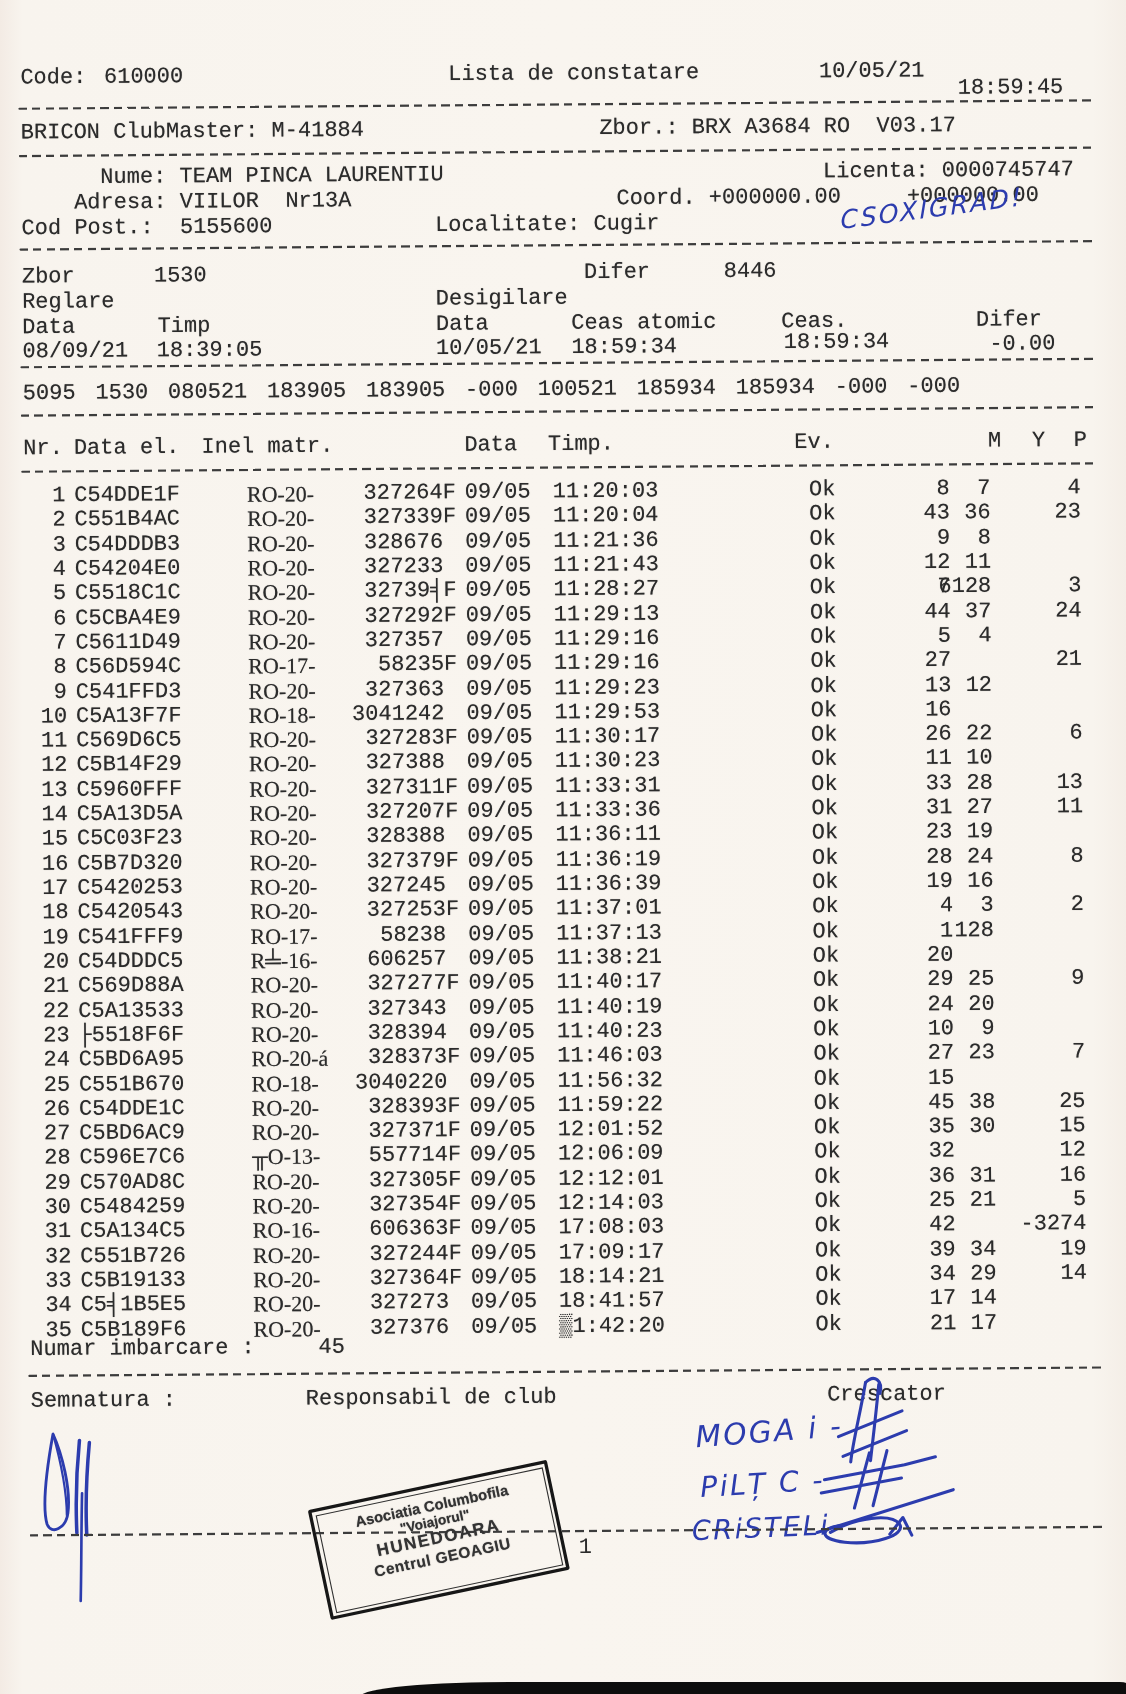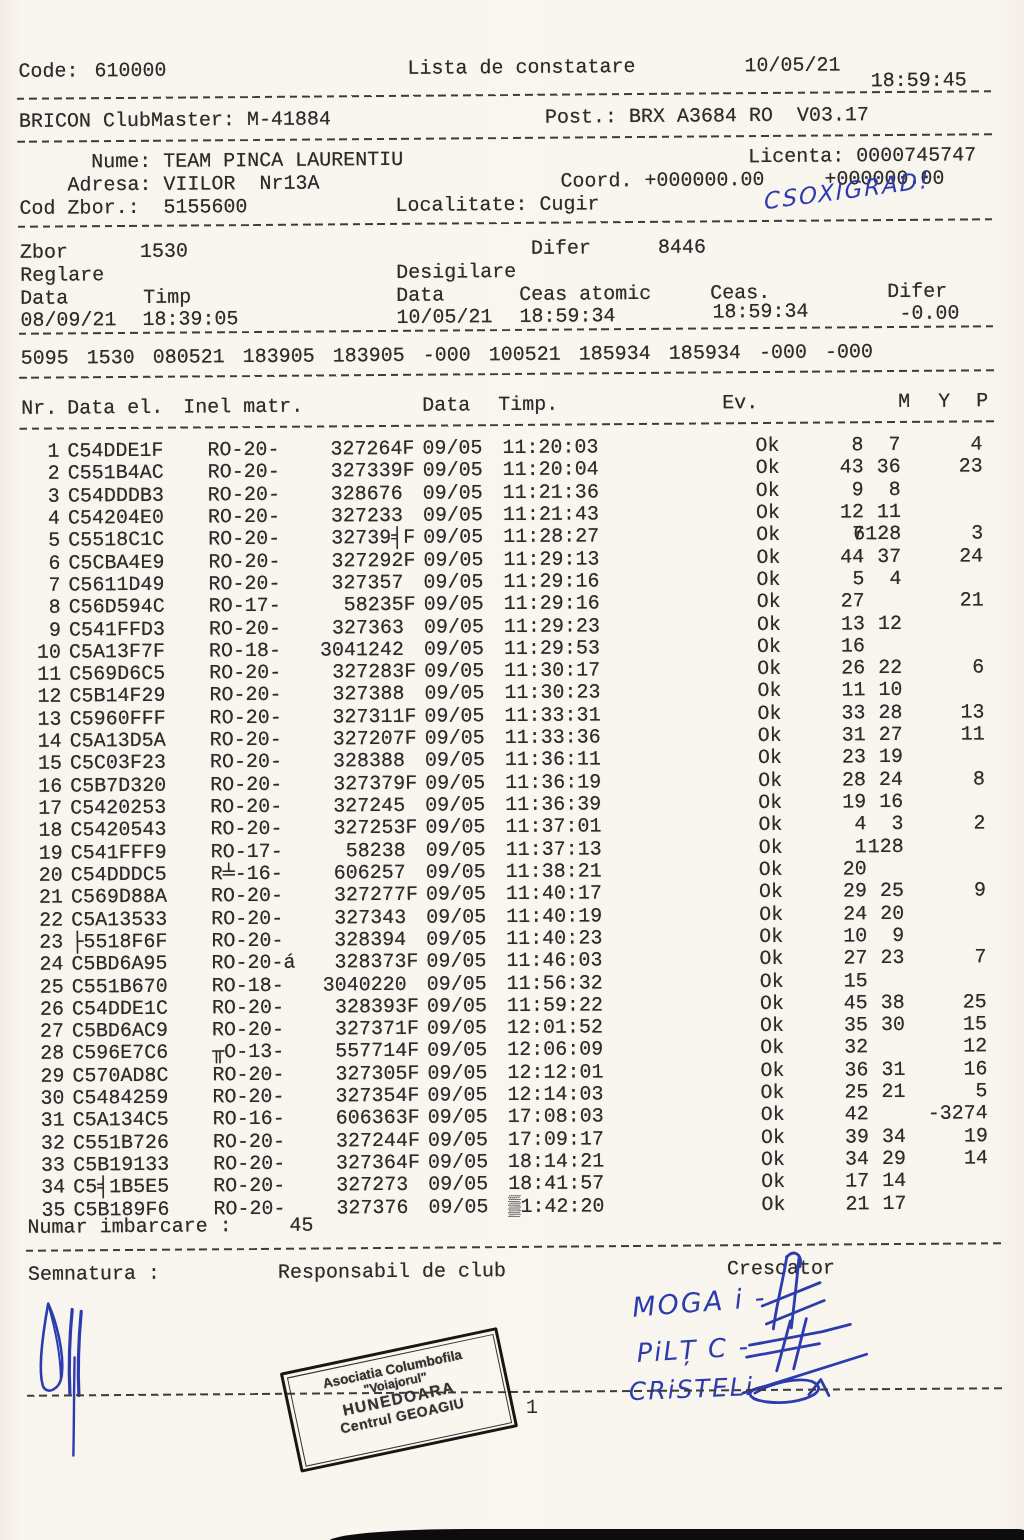--- a/index.html
+++ b/index.html
@@ -15,25 +15,25 @@
   .line{position:absolute;left:0;width:1024px;height:24px;font-size:20px;line-height:24px;}
   .line span{position:absolute;white-space:pre;text-shadow:0 0 0.7px rgba(43,43,43,0.55);}
   .sep{position:absolute;left:22px;width:978px;height:2.4px;border-radius:1px;
     background:repeating-linear-gradient(90deg,#3c3c3c 0 7.6px,transparent 7.6px 12.4px);}
   .tbl{position:absolute;left:24px;top:437px;width:985px;font-size:20px;}
   .r{position:relative;height:22.32px;}
   .cell{position:absolute;top:0;line-height:22.32px;white-space:pre;
     text-shadow:0 0 0.7px rgba(43,43,43,0.55);}
   .c-nr{left:0;width:38px;text-align:right;}
   .c-inel{left:46px;}
-  .c-series{left:186px;}
+  .c-series{left:203px;font-family:Liberation Serif, serif;}
   .c-matr{left:297px;width:96px;text-align:right;}
   .c-data{left:401px;}
   .c-timp{left:481px;}
-  .c-ev{left:734px;text-align:center;}
+  .c-ev{left:714px;text-align:center;}
   .c-m{left:788px;width:54px;text-align:right;}
   .c-y{left:820px;width:59px;text-align:right;}
   .c-p{left:874px;width:87px;text-align:right;}
   .hw{position:absolute;font-family:"DejaVu Sans",sans-serif;font-style:italic;
     color:#2c3cae;letter-spacing:2px;white-space:pre;}
   .stamp{position:absolute;left:283px;top:1348px;width:216px;height:96px;
     transform:rotate(-11.5deg);border:3.5px solid #171717;border-radius:2px;}
   .stamp-inner{position:absolute;inset:2.5px;border:1.6px solid #303030;
     text-align:center;font-family:"Liberation Sans",sans-serif;color:#333;}
   .stamp-inner div{text-shadow:0 0 1px rgba(70,70,70,0.8);white-space:pre;}
@@ -58,39 +58,39 @@
     <span style="left:100px">610000</span>
     <span style="left:413px">Lista de constatare</span>
     <span style="left:750px">10/05/21</span>
     <span style="left:876px;top:16px">18:59:45</span>
   </div>
   <div class="sep" style="top:94px"></div>
 
   <div class="line" style="top:106px">
     <span style="left:24px">BRICON ClubMaster:</span>
     <span style="left:252px">M-41884</span>
-    <span style="left:550px">Post.:</span>
+    <span style="left:550px">Zbor.:</span>
     <span style="left:634px">BRX A3684 RO  V03.17</span>
   </div>
   <div class="sep" style="top:137px"></div>
 
   <div class="line" style="top:147px">
     <span style="left:96px">Nume:</span>
     <span style="left:168px">TEAM PINCA LAURENTIU</span>
     <span style="left:753px">Licenta:</span>
     <span style="left:861px">0000745747</span>
   </div>
   <div class="line" style="top:170px">
     <span style="left:72px">Adresa:</span>
     <span style="left:168px">VIILOR  Nr13A</span>
     <span style="left:565px">Coord.</span>
     <span style="left:649px">+000000.00     +000000.00</span>
   </div>
   <div class="line" style="top:193px">
-    <span style="left:24px">Cod Zbor.:</span>
+    <span style="left:24px">Cod Post.:</span>
     <span style="left:168px">5155600</span>
     <span style="left:400px">Localitate:</span>
     <span style="left:544px">Cugir</span>
   </div>
   <span class="hw" style="left:768px;top:180px;font-size:23px;transform:rotate(-7deg) skewX(-6deg)">CSOXIGRAD!</span>
   <div class="sep" style="top:222px"></div>
 
   <div class="line" style="top:237px">
     <span style="left:24px">Zbor</span>
     <span style="left:144px">1530</span>
@@ -597,21 +597,21 @@
 
   <div class="line" style="top:1212px">
     <span style="left:24px">Numar imbarcare :</span>
     <span style="left:286px">45</span>
   </div>
   <div class="sep" style="top:1246px"></div>
 
   <div class="line" style="top:1259px">
     <span style="left:24px">Semnatura :</span>
     <span style="left:274px">Responsabil de club</span>
-    <span style="left:723px">Crescator</span>
+    <span style="left:748px">Crescator</span>
   </div>
 
   <svg style="left:28px;top:1292px" width="100" height="170" viewBox="0 0 100 170">
     <g fill="none" stroke="#2c3cae" stroke-linecap="round" stroke-linejoin="round">
       <path d="M16,8 C9,45 6,76 10,90 C14,100 27,94 29,80 C32,58 24,26 16,8 Z" stroke-width="2.6"></path>
       <path d="M16,8 C22,30 28,60 28,82" stroke-width="2"></path>
       <path d="M40,14 C37,42 36,72 37,98" stroke-width="3.2"></path>
       <path d="M49,16 C46,46 45,76 46,100" stroke-width="3.2"></path>
       <path d="M42,62 C41,95 41,125 40,160" stroke-width="2.4"></path>
     </g>

